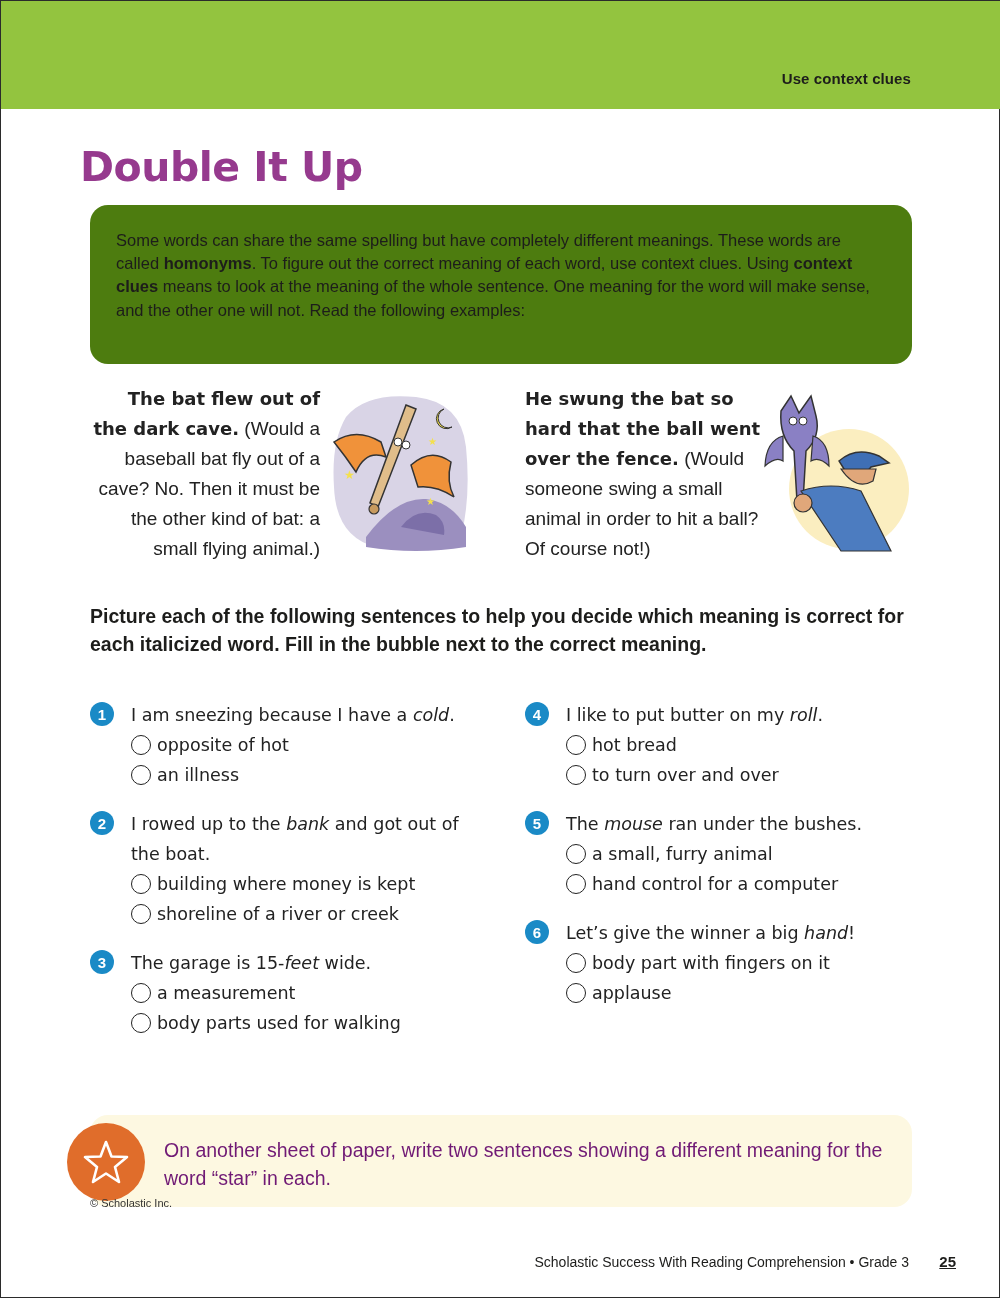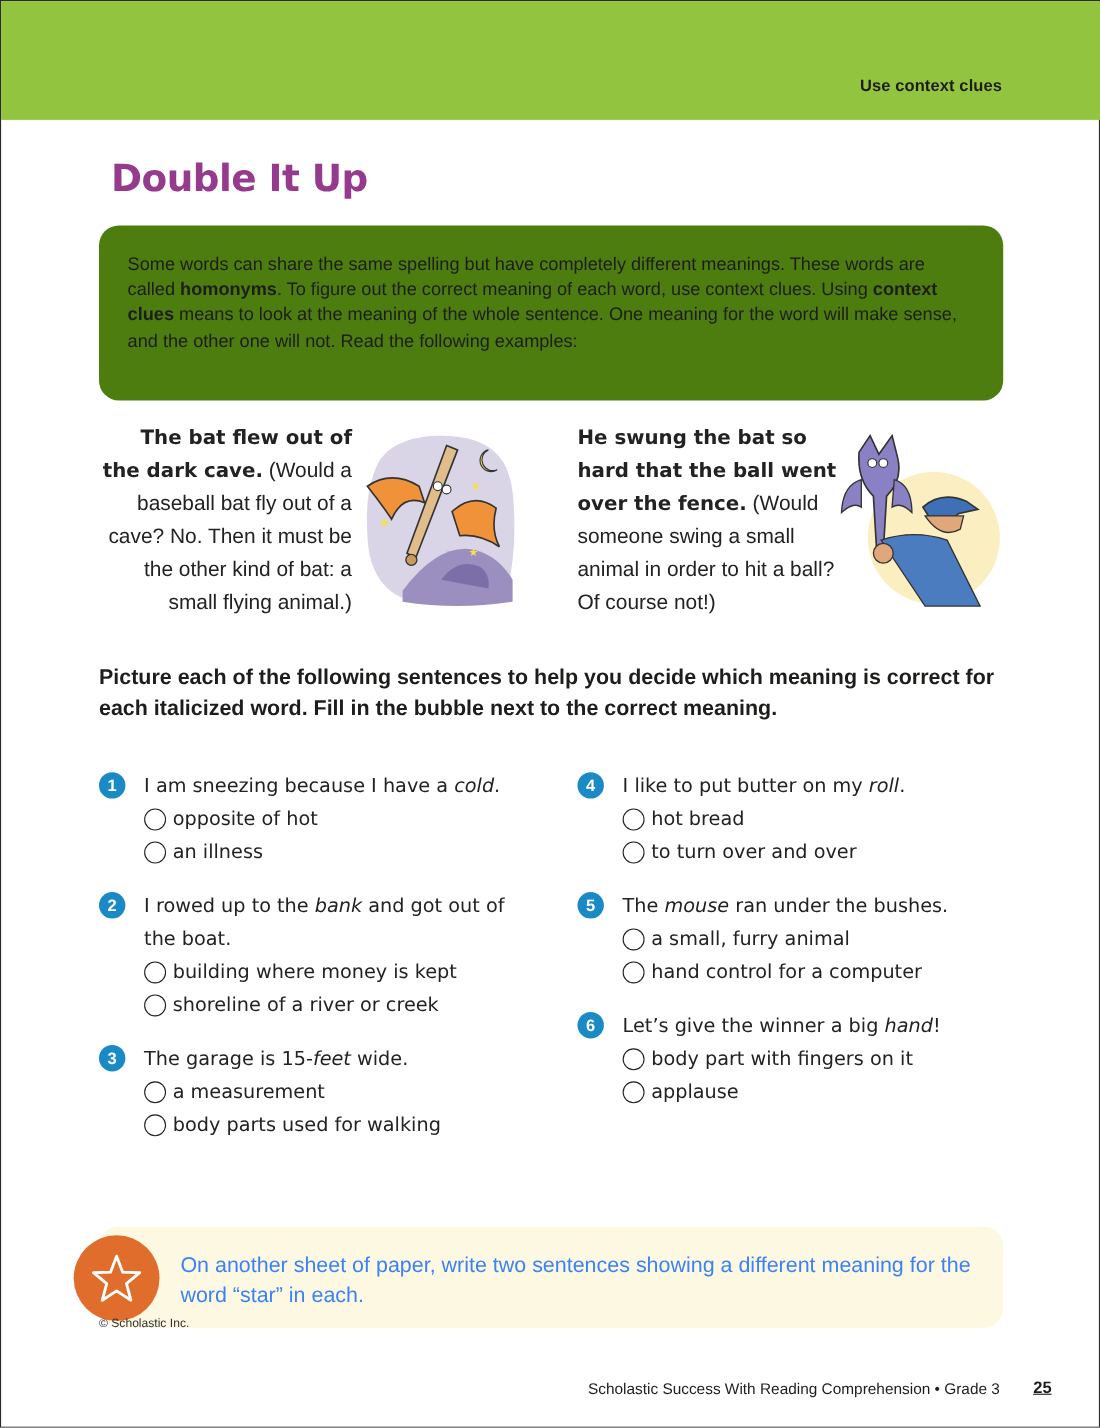--- a/index.html
+++ b/index.html
@@ -4,21 +4,21 @@
 <style>
   * { box-sizing: border-box; margin: 0; padding: 0; }
   html, body { width: 1000px; height: 1298px; background: #ffffff; overflow: hidden; }
   body { position: relative; font-family: "Liberation Sans", "DejaVu Sans", sans-serif; color: #1d1d1b; }
 
   .page-frame { position: absolute; left: 0; top: 0; width: 1000px; height: 1298px; border: 1px solid #2b2b2b; }
 
   .header-band { position: absolute; left: 0; top: 0; width: 1000px; height: 108px; background: #93c43f; }
   .skill-label { position: absolute; right: 90px; top: 69px; font-size: 15px; font-weight: bold; color: #1d1d1b; letter-spacing: 0.1px; }
 
-  .page-title { position: absolute; left: 100px; top: 142px; font-size: 34px; font-weight: bold; color: #963a8e; letter-spacing: -0.5px; font-family: "DejaVu Sans", sans-serif; }
+  .page-title { position: absolute; left: 79px; top: 142px; font-size: 41px; font-weight: bold; color: #963a8e; letter-spacing: -0.5px; font-family: "DejaVu Sans", sans-serif; }
 
   .intro-box { position: absolute; left: 89px; top: 204px; width: 822px; height: 159px; background: #4d7c0f; border-radius: 18px; padding: 24px 26px 0 26px; }
   .intro-text { font-size: 16.5px; line-height: 23.2px; color: #1d1d1b; }
   .intro-text b { font-weight: bold; }
 
   .example { position: absolute; top: 383px; font-size: 19px; line-height: 30px; color: #222; }
   .example .lead { font-weight: bold; font-family: "DejaVu Sans", sans-serif; font-size: 18px; }
   .example-1 { left: 89px; width: 230px; text-align: right; }
   .example-2 { left: 524px; width: 240px; }
 
@@ -32,21 +32,21 @@
   .q-head { display: flex; align-items: flex-start; }
   .q-num { width: 24px; height: 24px; border-radius: 50%; background: #1a8ac6; color: #fff; font-weight: bold; font-size: 15px; display: flex; align-items: center; justify-content: center; flex: 0 0 24px; margin-top: 2px; }
   .q-text { margin-left: 17px; font-size: 19px; line-height: 30px; color: #222; font-family: "DejaVu Sans", sans-serif; font-size: 17.5px; }
   .q-text i { font-style: italic; }
   .option { display: flex; align-items: center; margin-left: 41px; height: 30px; text-align: right; }
   .bubble { width: 20px; height: 20px; border: 1.6px solid #222; border-radius: 50%; background: #fff; flex: 0 0 20px; }
   .opt-label { margin-left: 6px; font-family: "DejaVu Sans", sans-serif; font-size: 17.5px; color: #222; }
 
   .tip-box { position: absolute; left: 89px; top: 1114px; width: 822px; height: 92px; background: #fdf8e1; border-radius: 18px; }
   .tip-badge { position: absolute; left: 66px; top: 1122px; width: 78px; height: 78px; border-radius: 50%; background: #e06d2b; display: flex; align-items: center; justify-content: center; }
-  .tip-text { position: absolute; left: 163px; top: 1136px; width: 720px; font-size: 19.5px; line-height: 27.5px; color: #3b82f6; }
+  .tip-text { position: absolute; left: 163px; top: 1136px; width: 720px; font-size: 19.5px; line-height: 27.5px; color: #701a75; }
 
   .footer-copy { position: absolute; left: 89px; top: 1196px; font-size: 11px; color: #333; }
   .footer-book { position: absolute; right: 90px; top: 1253px; font-size: 14px; color: #1d1d1b; }
   .footer-page { position: absolute; right: 43px; top: 1252px; font-size: 15px; font-weight: bold; color: #1d1d1b; text-decoration: underline; }
 </style>
 </head>
 <body>
 
 <div class="page-frame">
 

